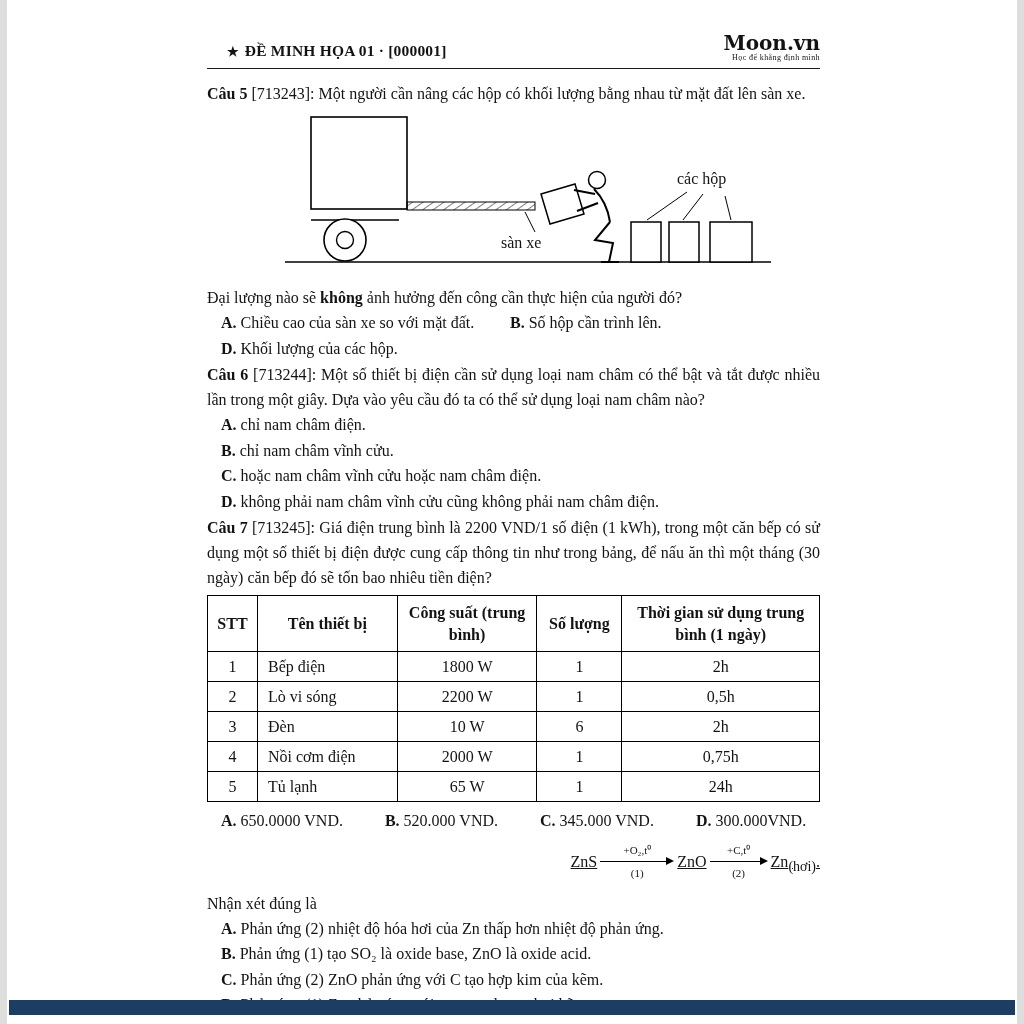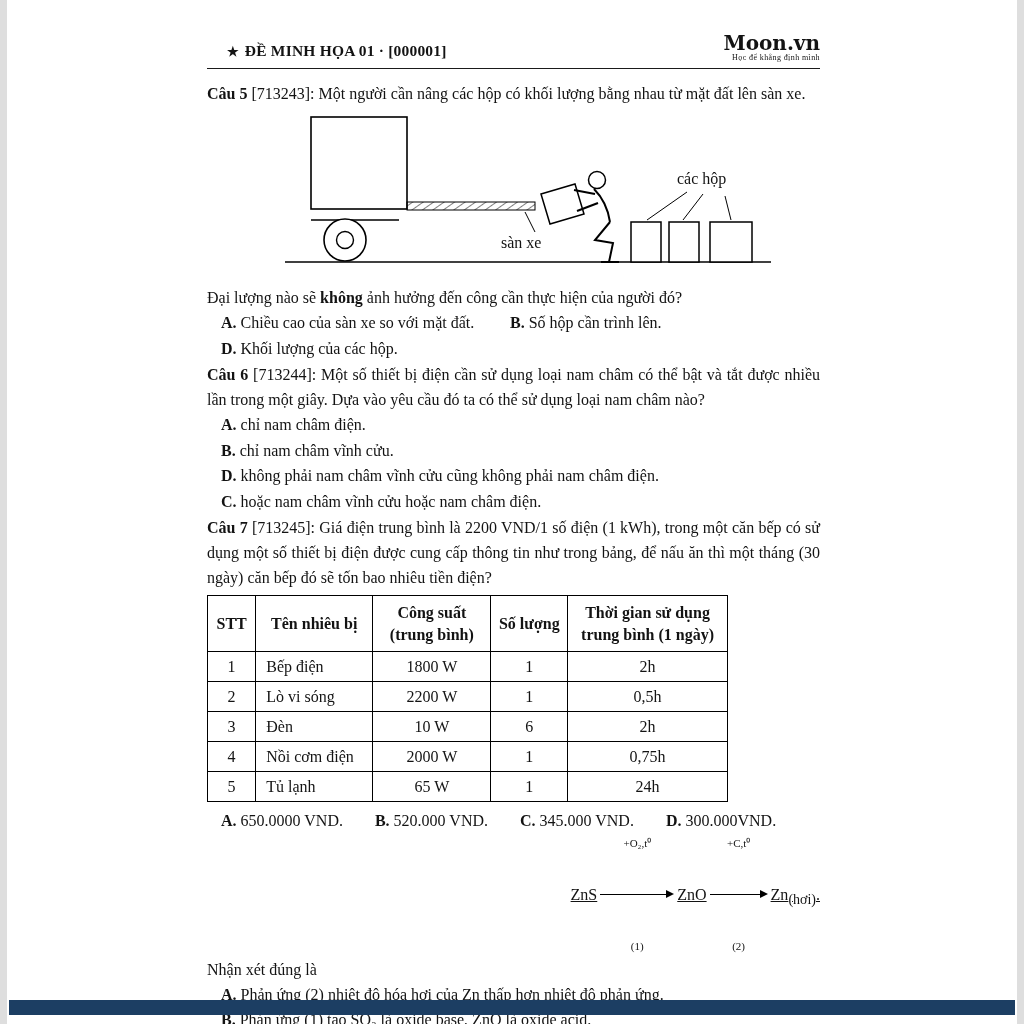--- a/index.html
+++ b/index.html
@@ -30,36 +30,36 @@
   .star { font-size:13px; margin-right:6px; }
   .brand { text-align:right; line-height:1.1; }
   .brand-name { font-family:"DejaVu Serif", serif; font-weight:bold; font-size:20px;margin-left:38px; }
   .brand-tagline { font-size:8px; letter-spacing:.4px; }
   
   .q-line { text-align:justify; }
   .q-label { font-weight:bold; }
   .okey { font-weight:bold; }
   .opts-2col { display:grid; grid-template-columns:289px auto; padding-left:14px; }
   .opts-stack { padding-left:14px; }
-  .opts-row4 { display:flex; column-gap:32px; padding-left:14px; }
+  .opts-row4 { display:flex; column-gap:42px; padding-left:14px; }
   .opt { line-height:25.5px; }
   
   .figure-wrap { margin:6px 0 4px 72px; }
   svg text { font-family:"Liberation Serif", serif; font-size:16px; fill:#131313; }
   
-  table.devices { border-collapse:collapse; margin:5px 0 6px 0; width:521px; }
+  table.devices { border-collapse:collapse; margin:5px 0 6px 0; width:613px; }
   table.devices th, table.devices td { border:1.2px solid #000; font-size:16px; }
   table.devices th { font-weight:bold; text-align:center; height:56px; line-height:22px; padding:2px 6px; }
   table.devices td { height:30px; text-align:center; padding:1px 4px; }
   table.devices td.name { text-align:left; padding-left:10px; }
   
   .equation { text-align:right; margin:5px 0 3px 0; font-size:16px;text-decoration:underline; }
   .rx-arrow {
     display:inline-flex; flex-direction:column; align-items:center;
-    vertical-align:middle; margin:0 3px; line-height:1; position:relative; top:-2px;gap:40px;
+    vertical-align:middle; margin:7px 3px; line-height:1; position:relative; top:-2px;
   }
   .rx-top,.rx-bot { font-size:11px; line-height:12px; }
   .rx-line { width:74px; height:11px; position:relative; }
   .rx-line.short { width:58px; }
   .rx-line::before { content:""; position:absolute; left:0; right:3px; top:5px; height:1.2px; background:#000; }
   .rx-line::after {
     content:""; position:absolute; right:0; top:1px;
     border-left:8px solid #000; border-top:4.5px solid transparent; border-bottom:4.5px solid transparent;
   }
   sub.small { font-size:14px; }
@@ -135,40 +135,40 @@
       <div class="opt"><span class="okey">B.</span> <span>Số hộp cần trình lên.</span></div>
       <div class="opt"><span class="okey">D.</span> <span>Khối lượng của các hộp.</span></div>
     </div>
   </div>
 
   <div class="qblock">
     <p class="q-line"><span class="q-label">Câu 6</span> <span>[713244]:</span> <span>Một số thiết bị điện cần sử dụng loại nam châm có thể bật và tắt được nhiều lần trong một giây. Dựa vào yêu cầu đó ta có thể sử dụng loại nam châm nào?</span></p>
     <div class="opts-stack">
       <div class="opt"><span class="okey">A.</span> <span>chỉ nam châm điện.</span></div>
       <div class="opt"><span class="okey">B.</span> <span>chỉ nam châm vĩnh cửu.</span></div>
+      <div class="opt"><span class="okey">C.</span> <span>hoặc nam châm vĩnh cửu hoặc nam châm điện.</span></div>
       <div class="opt"><span class="okey">D.</span> <span>không phải nam châm vĩnh cửu cũng không phải nam châm điện.</span></div>
-      <div class="opt"><span class="okey">C.</span> <span>hoặc nam châm vĩnh cửu hoặc nam châm điện.</span></div>
     </div>
   </div>
 
   <div class="qblock">
     <p class="q-line"><span class="q-label">Câu 7</span> <span>[713245]:</span> <span>Giá điện trung bình là 2200 VND/1 số điện (1 kWh), trong một căn bếp có sử dụng một số thiết bị điện được cung cấp thông tin như trong bảng, để nấu ăn thì một tháng (30 ngày) căn bếp đó sẽ tốn bao nhiêu tiền điện?</span></p>
 
     <table class="devices">
       <colgroup>
         <col style="width:50px">
           <col style="width:140px">
           <col style="width:140px">
           <col style="width:85px">
           <col style="width:198px">
       </colgroup>
       <thead>
         <tr>
           <th>STT</th>
-          <th>Tên nhiêu bị</th>
+          <th>Tên thiết bị</th>
           <th>Công suất (trung bình)</th>
           <th>Số lượng</th>
           <th>Thời gian sử dụng trung bình (1 ngày)</th>
         </tr>
       </thead>
       <tbody>
         <tr>
           <td>1</td>
           <td class="name">Bếp điện</td>
           <td>1800 W</td>
@@ -226,19 +226,20 @@
           <span class="rx-line short"></span>
           <span class="rx-bot">(2)</span>
         </span><span>Zn</span><sub class="small">(hơi)</sub><span>.</span>
     </div>
 
     <p class="q-line">Nhận xét đúng là</p>
 
     <div class="opts-stack">
       <div class="opt"><span class="okey">A.</span> <span>Phản ứng (2) nhiệt độ hóa hơi của Zn thấp hơn nhiệt độ phản ứng.</span></div>
       <div class="opt"><span class="okey">B.</span> <span>Phản ứng (1) tạo SO₂ là oxide base, ZnO là oxide acid.</span></div>
+      <div class="opt"><span class="okey">C.</span> <span>Phản ứng (2) ZnO phản ứng với C tạo hợp kim của kẽm.</span></div>
       <div class="opt"><span class="okey">D.</span> <span>Phản ứng (1) Zn phản ứng với oxygen dư tạo hơi kẽm.</span></div>
     </div>
   </div>
 
 </div>
 
 <div class="footer-bar"></div>
 
 </body></html>

